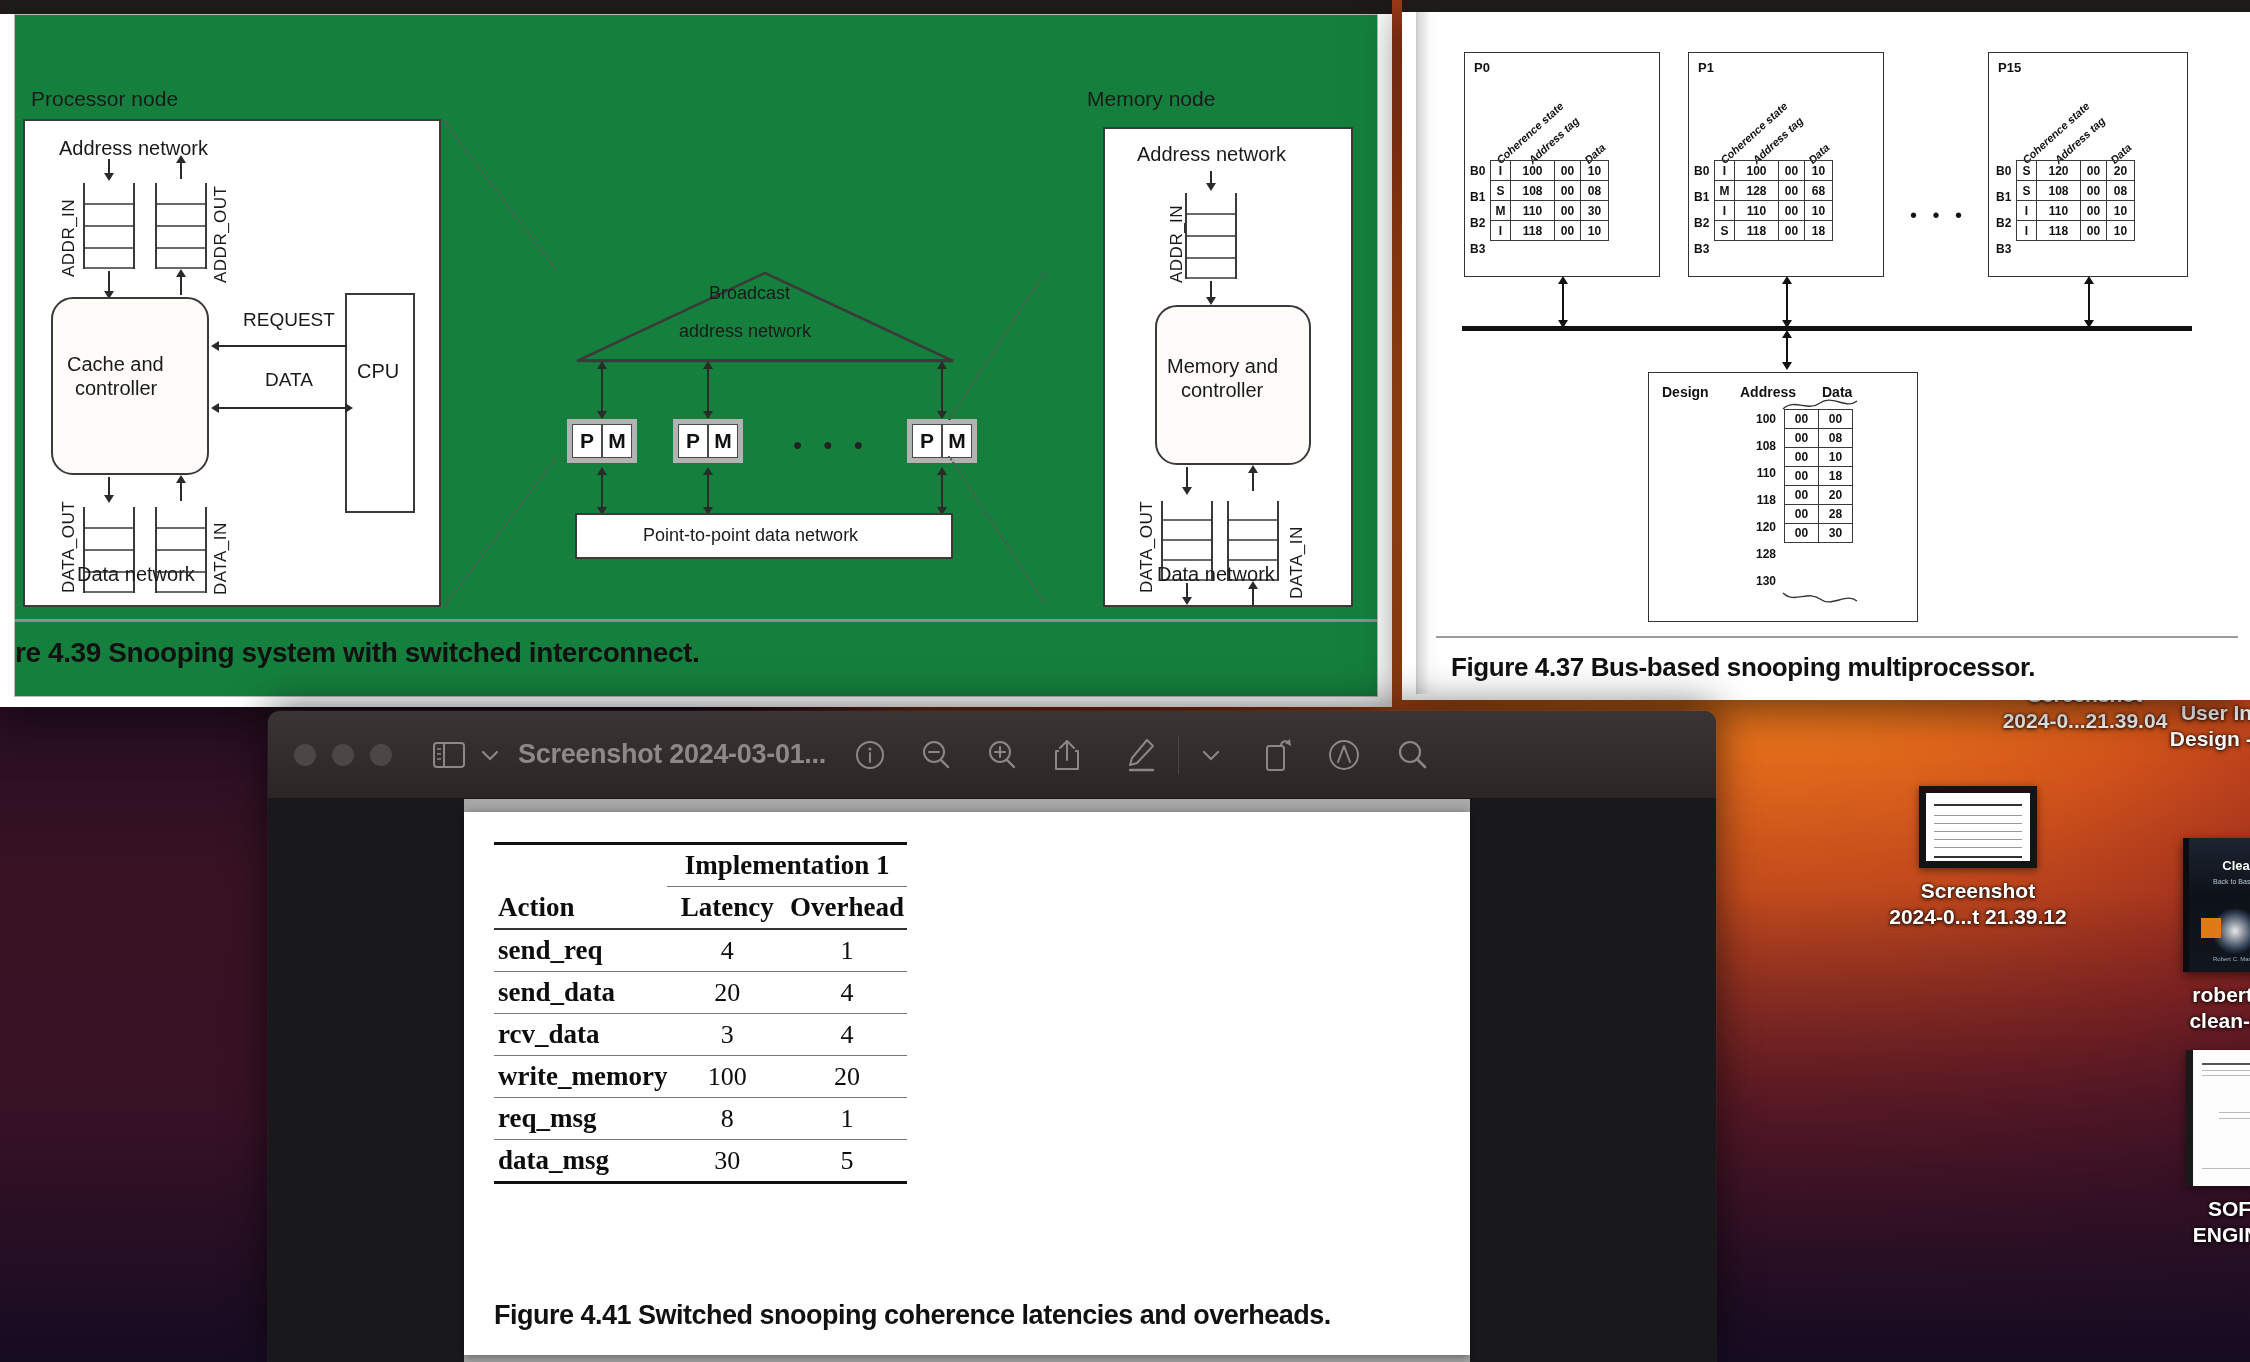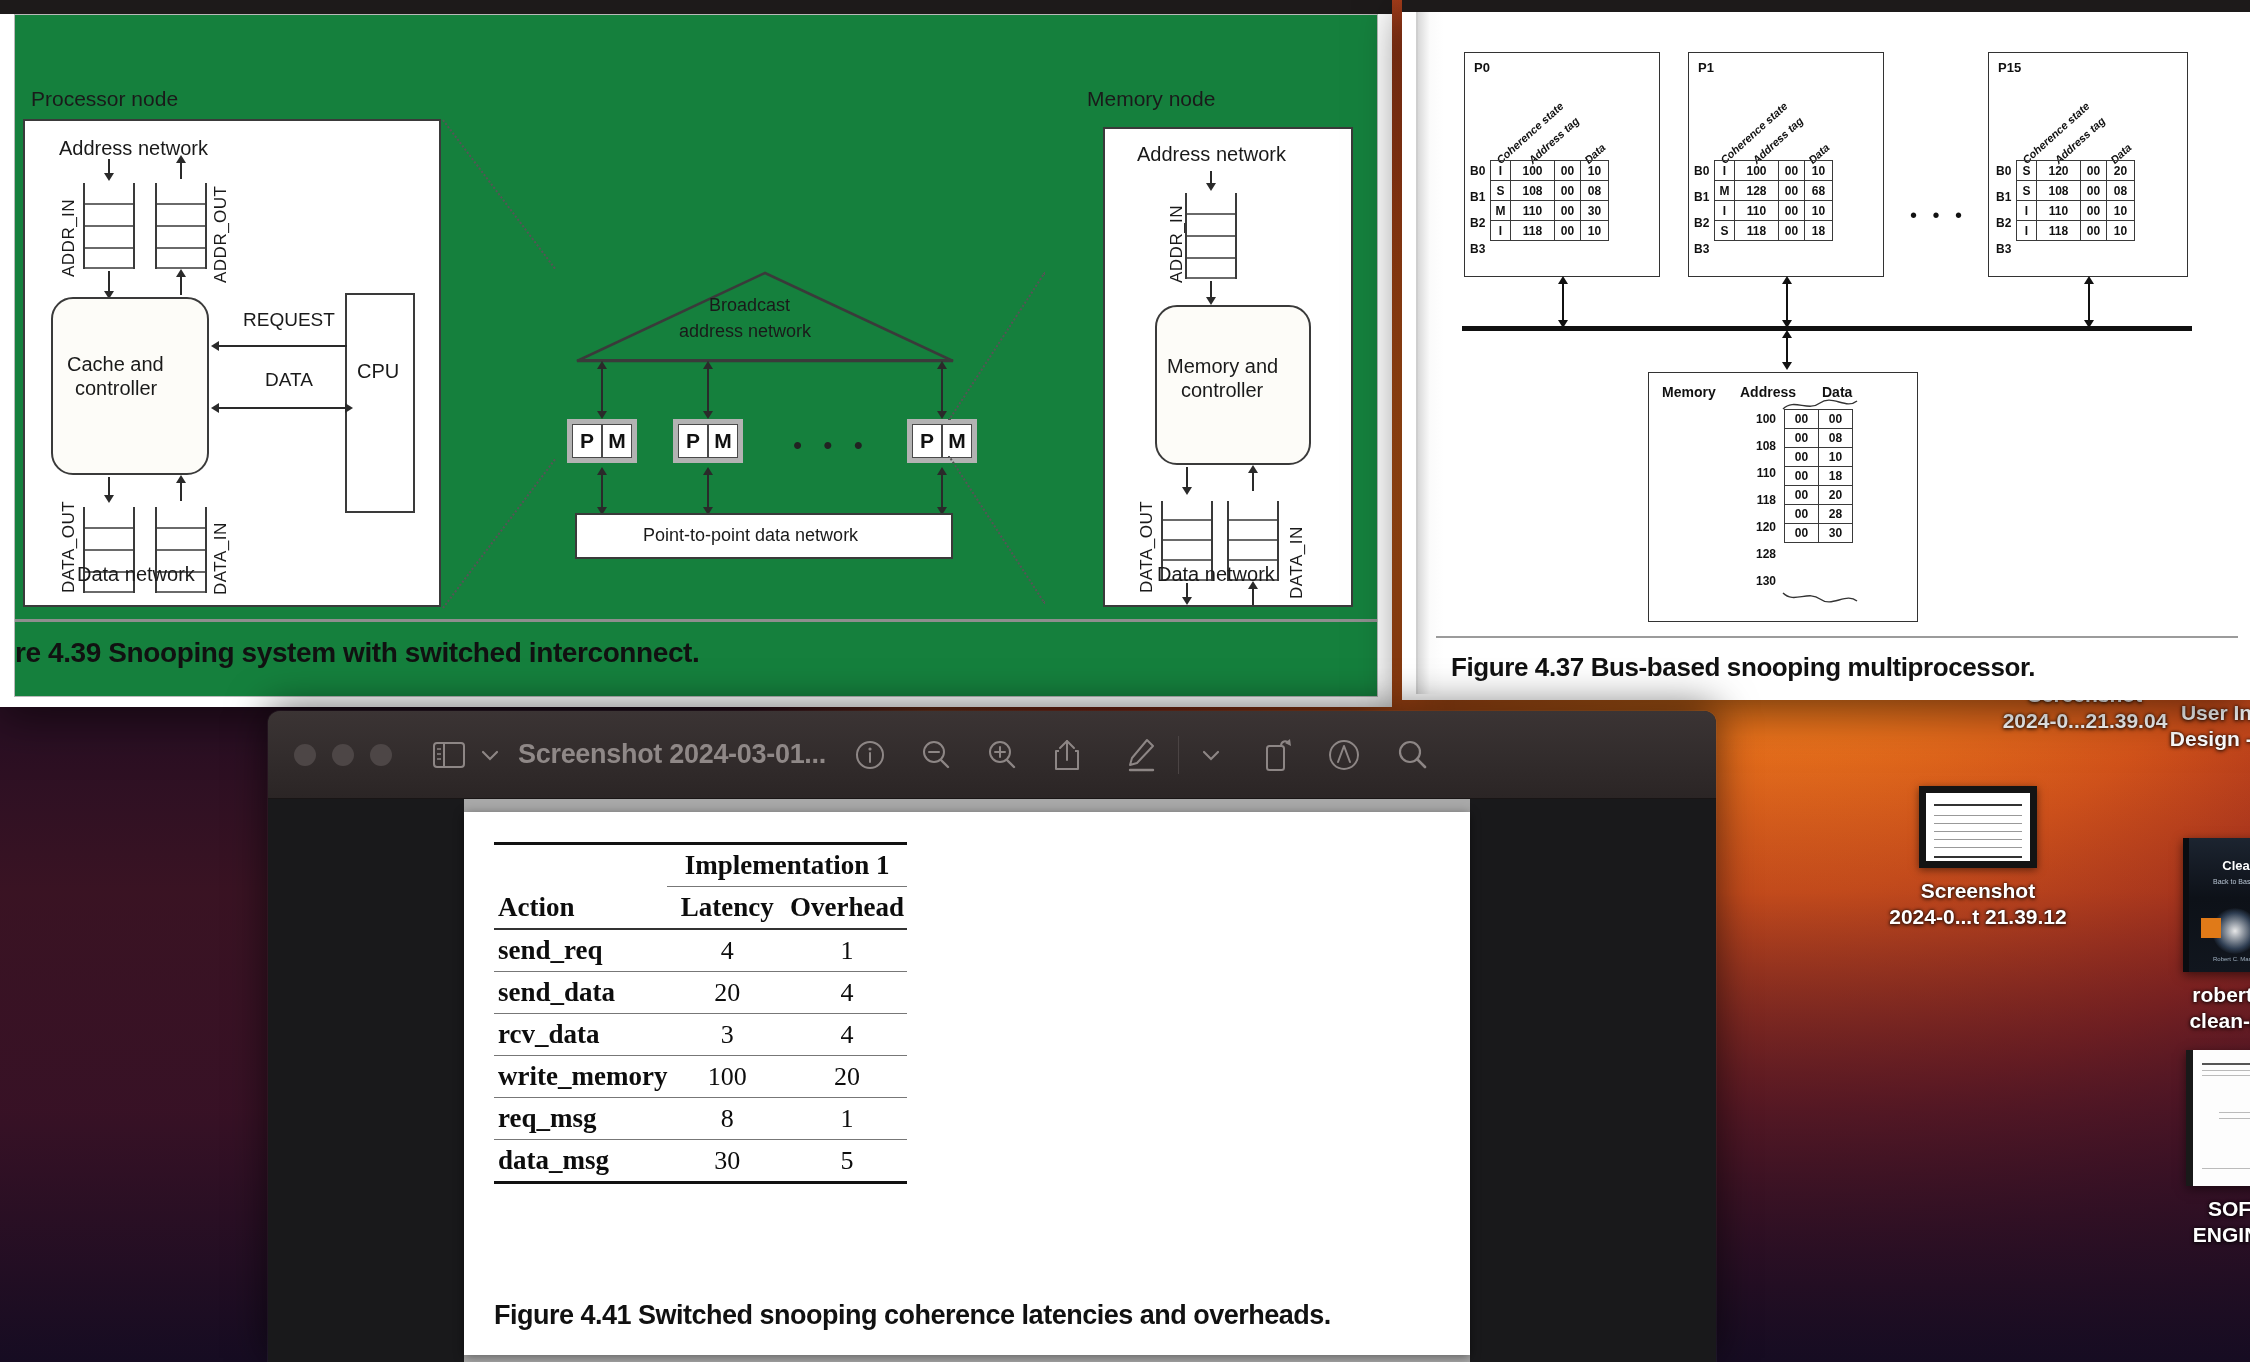--- a/index.html
+++ b/index.html
@@ -310,21 +310,21 @@
       </div>
       <div class="vline" style="left:165px; top:464px; height:22px;"></div>
       <div class="arrow-u" style="left:161px; top:460px;"></div>
 
       <span class="lbl" style="left:62px; top:548px;">Data network</span>
 
       <svg style="position:absolute; left:560px; top:254px; width:380px; height:96px;" viewBox="0 0 380 96">
         <polygon points="190,4 378,92 2,92" fill="none" stroke="#3a3a3a" stroke-width="2.5"></polygon>
       </svg>
       <div class="hline" style="left:562px; top:344px; width:376px; height:3px; background:#3a3a3a;"></div>
-      <span class="lbl sm" style="left:694px; top:280px;">Broadcast</span>
+      <span class="lbl sm" style="left:694px; top:268px;">Broadcast</span>
       <span class="lbl sm" style="left:664px; top:306px;">address network</span>
 
       <div class="vline" style="left:586px; top:350px; height:52px;"></div>
       <div class="arrow-u" style="left:582px; top:346px;"></div>
       <div class="arrow-d" style="left:582px; top:396px;"></div>
       <div class="vline" style="left:692px; top:350px; height:52px;"></div>
       <div class="arrow-u" style="left:688px; top:346px;"></div>
       <div class="arrow-d" style="left:688px; top:396px;"></div>
       <div class="vline" style="left:926px; top:350px; height:52px;"></div>
       <div class="arrow-u" style="left:922px; top:346px;"></div>
@@ -544,21 +544,21 @@
     <div class="arrow-u" style="left:666px; top:264px; border-bottom-color:#111;"></div>
     <div class="arrow-d" style="left:666px; top:308px; border-top-color:#111;"></div>
 
     <div class="busbar" style="left:44px; top:314px; width:730px;"></div>
 
     <div class="vline" style="left:368px; top:322px; height:34px; background:#111;"></div>
     <div class="arrow-u" style="left:364px; top:318px; border-bottom-color:#111;"></div>
     <div class="arrow-d" style="left:364px; top:350px; border-top-color:#111;"></div>
 
     <div class="mem-card" style="left:230px; top:360px; width:270px; height:250px;"></div>
-    <div style="position:absolute; left:244px; top:372px; font-size:14px; font-weight:bold; color:#111;">Memory</div>
+    <div style="position:absolute; left:244px; top:372px; font-size:14px; font-weight:bold; color:#111;">Design</div>
     <div style="position:absolute; left:322px; top:372px; font-size:14px; font-weight:bold; color:#111;">Address</div>
     <div style="position:absolute; left:404px; top:372px; font-size:14px; font-weight:bold; color:#111;">Data</div>
 
     <div class="mem-addr" style="left:312px; top:400px; width:46px;">100</div>
     <div class="mem-addr" style="left:312px; top:427px; width:46px;">108</div>
     <div class="mem-addr" style="left:312px; top:454px; width:46px;">110</div>
     <div class="mem-addr" style="left:312px; top:481px; width:46px;">118</div>
     <div class="mem-addr" style="left:312px; top:508px; width:46px;">120</div>
     <div class="mem-addr" style="left:312px; top:535px; width:46px;">128</div>
     <div class="mem-addr" style="left:312px; top:562px; width:46px;">130</div>

